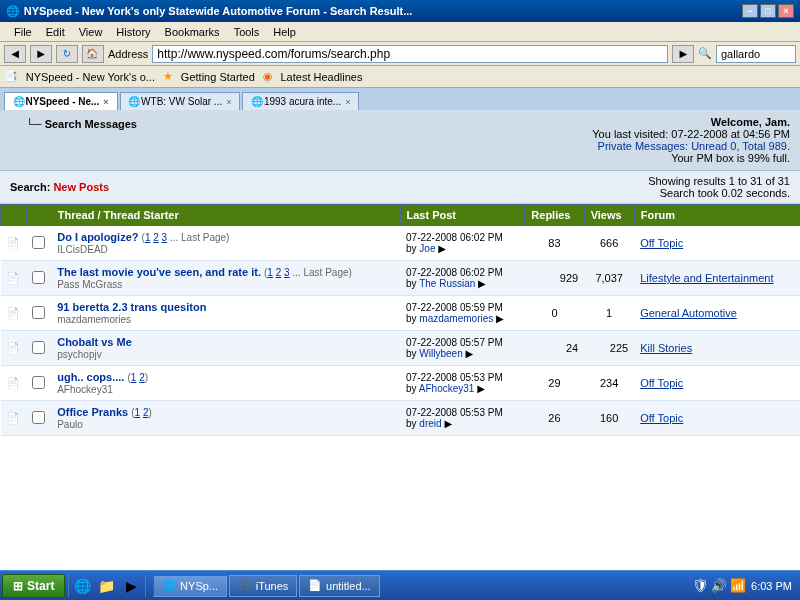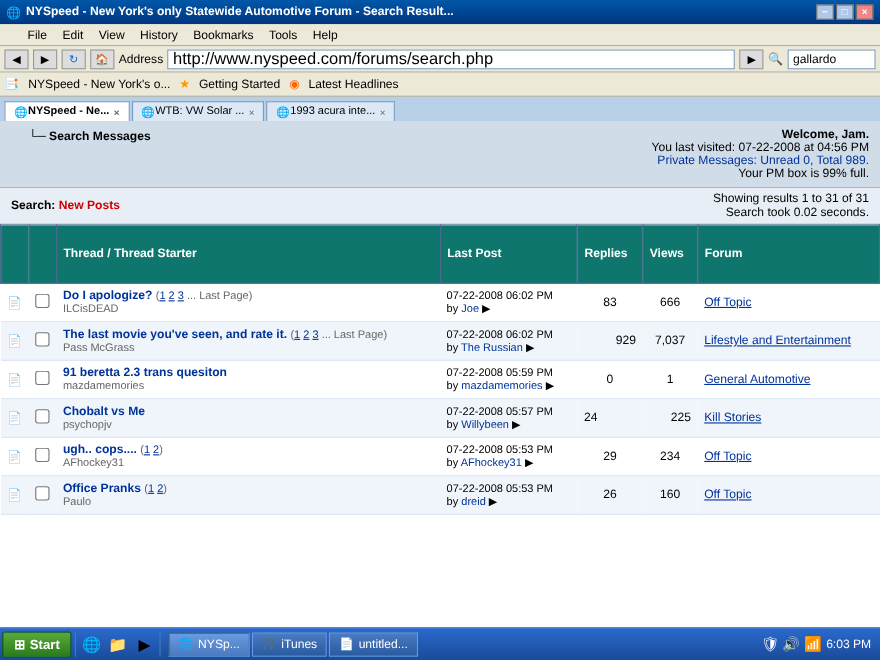--- a/index.html
+++ b/index.html
@@ -20,35 +20,35 @@
     #title-bar .title-left { display: flex; align-items: center; gap: 4px; }
     #title-bar .win-controls { display: flex; gap: 2px; }
     #title-bar .win-btn {
       width: 16px; height: 14px; background: #b0c8e8; border: 1px solid #666;
       font-size: 9px; display: flex; align-items: center; justify-content: center; cursor: pointer;
     }
 
     
     #menu-bar {
       background: #ece9d8; border-bottom: 1px solid #aca899;
-      padding: 2px 19px; display: flex; gap: 2px; height: 20px; align-items: center;
+      padding: 2px 8px; display: flex; gap: 2px; height: 20px; align-items: center;
     }
     #menu-bar span { padding: 2px 6px; font-size: 11px; cursor: pointer; }
 
     
     #address-bar {
       background: #ece9d8; padding: 2px 4px; height: 24px;
       display: flex; align-items: center; gap: 4px; border-bottom: 1px solid #aca899;
     }
     .nav-btn {
       width: 22px; height: 18px; background: #ddd; border: 1px solid #999;
       display: flex; align-items: center; justify-content: center; font-size: 10px; cursor: pointer;
     }
     #address-input {
-      flex: 1; height: 18px; border: 1px solid #7f9db9; padding: 0 4px; font-size: 15px;
+      flex: 1; height: 18px; border: 1px solid #7f9db9; padding: 0 4px; font-size: 12px;
       background: white;
     }
 
     
     #bookmarks-bar {
       background: #ece9d8; padding: 2px 4px; height: 22px;
       display: flex; align-items: center; gap: 8px; border-bottom: 1px solid #aca899; font-size: 11px;
     }
     #bookmarks-bar a { color: #000; text-decoration: none; cursor: pointer; }
 
@@ -104,21 +104,21 @@
       justify-content: space-between;
       align-items: center;
       border-bottom: 1px solid #c0d0e0;
       font-size: 11px;
     }
     .search-label { font-weight: bold; }
 
     
     .results-table { width: 100%; border-collapse: collapse; font-size: 11px; }
     .results-table th {
-      background: #0f766e; color: white; padding: 20px 6px;
+      background: #4d7c0f; color: white; padding: 4px 6px;
       text-align: left; border: 1px solid #4a6a90; font-size: 11px;
     }
     .results-table td {
       padding: 5px 6px; border-bottom: 1px solid #d8e4f0;
       vertical-align: middle;
     }
     .results-table tr:nth-child(even) td { background: #f0f5fb; }
     .results-table tr:nth-child(odd) td { background: #ffffff; }
     .thread-link { color: #003399; text-decoration: none; font-weight: bold; }
     .thread-starter { color: #666; font-size: 10px; }
@@ -324,21 +324,21 @@
       <input type="checkbox" style="">
     </td>
     <td>
       <a href="#" class="thread-link">Chobalt vs Me</a><br>
       <span class="thread-starter">psychopjv</span>
     </td>
     <td class="last-post-info">
       07-22-2008 05:57 PM<br>by <a href="#">Willybeen</a>
       <span>▶</span>
     </td>
-    <td style="text-align:left;">24</td>
+    <td style="text-align:right;">24</td>
     <td style="text-align:right;">225</td>
     <td><a href="#" class="forum-name">Kill Stories</a></td>
   </tr>
         <tr>
     <td class="row-icon">📄</td>
     <td class="checkbox-cell">
       <input type="checkbox" style="">
     </td>
     <td>
       <a href="#" class="thread-link">ugh.. cops....</a> <span class="page-links">(<a href="#">1</a> <a href="#">2</a>)</span><br>

